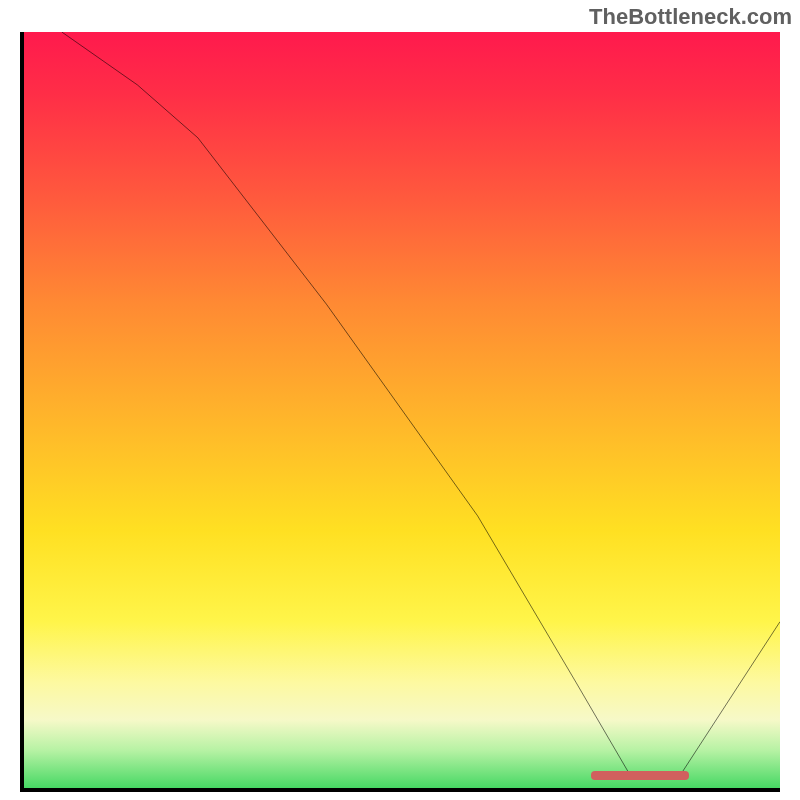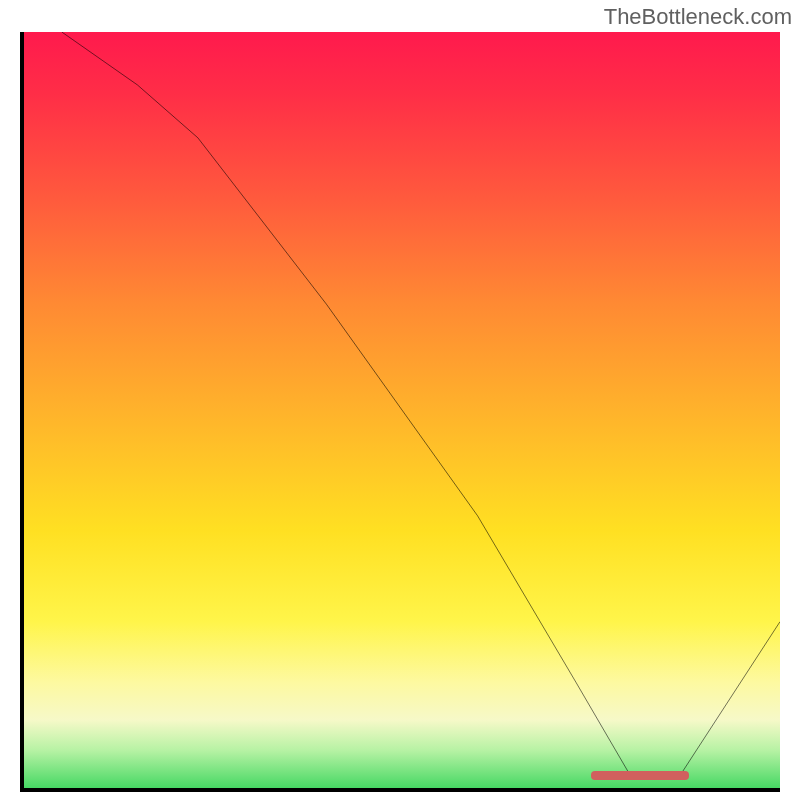--- a/index.html
+++ b/index.html
@@ -14,21 +14,21 @@
   #container {
     position: relative;
     width: 800px;
     height: 800px;
   }
   #watermark {
     position: absolute;
     top: 4px;
     right: 8px;
     font-size: 22px;
-    font-weight: normal;
+    font-weight: bold;
     color: #606060;
     z-index: 10;
     pointer-events: none;
   }
   #plot-area {
     position: absolute;
     left: 20px;
     top: 32px;
     width: 760px;
     height: 760px;

